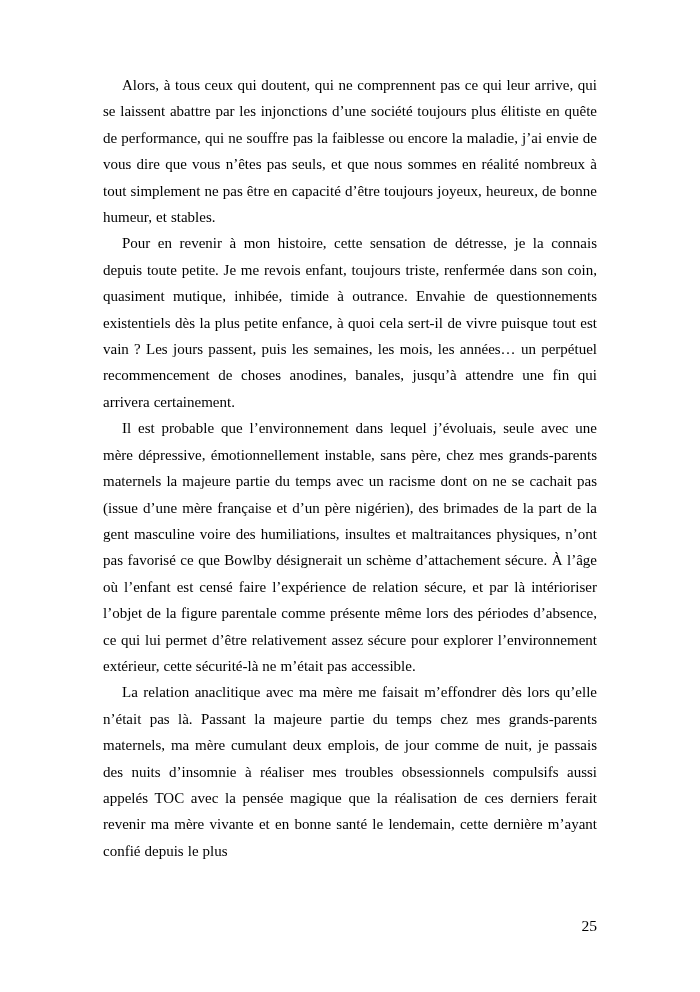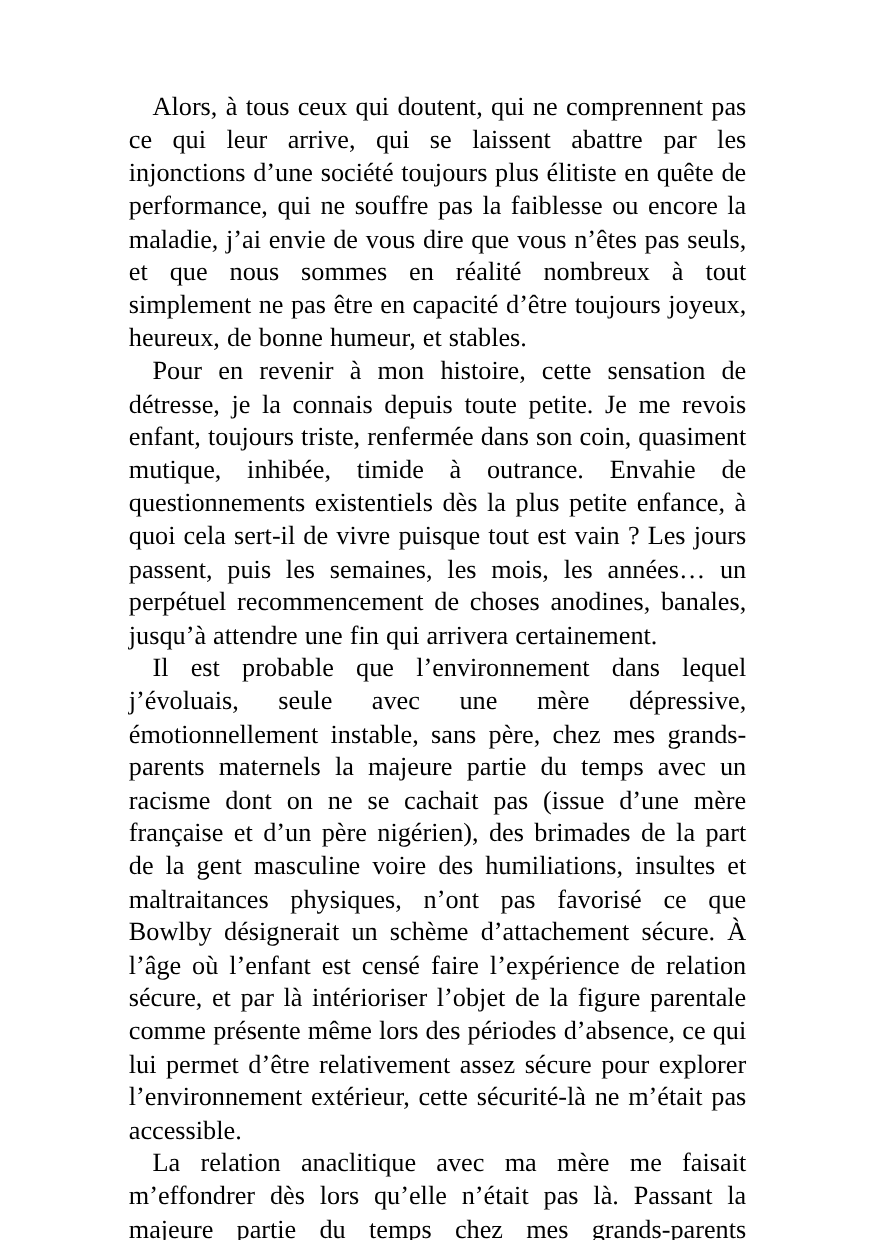--- a/index.html
+++ b/index.html
@@ -23,21 +23,21 @@
   .text-block {
     position: absolute;
     left: 103px;
     top: 72px;
     width: 494px;
   }
   .para {
     margin: 0;
     text-align: justify;
     text-justify: inter-word;
-    font-size: 21px;
+    font-size: 15px;
     line-height: 26.4px;
     text-indent: 19px;
     hyphens: none;
     -webkit-hyphens: none;
     word-spacing: 0.02em;
   }
   .page-number {
     position: absolute;
     left: 103px;
     width: 494px;
@@ -52,14 +52,15 @@
 
 <div class="page">
 
   <div class="text-block">
     <p class="para">Alors, à tous ceux qui doutent, qui ne comprennent pas ce qui leur arrive, qui se laissent abattre par les injonctions d’une société toujours plus élitiste en quête de performance, qui ne souffre pas la faiblesse ou encore la maladie, j’ai envie de vous dire que vous n’êtes pas seuls, et que nous sommes en réalité nombreux à tout simplement ne pas être en capacité d’être toujours joyeux, heureux, de bonne humeur, et stables.</p>
     <p class="para">Pour en revenir à mon histoire, cette sensation de détresse, je la connais depuis toute petite. Je me revois enfant, toujours triste, renfermée dans son coin, quasiment mutique, inhibée, timide à outrance. Envahie de questionnements existentiels dès la plus petite enfance, à quoi cela sert-il de vivre puisque tout est vain ? Les jours passent, puis les semaines, les mois, les années… un perpétuel recommencement de choses anodines, banales, jusqu’à attendre une fin qui arrivera certainement.</p>
     <p class="para">Il est probable que l’environnement dans lequel j’évoluais, seule avec une mère dépressive, émotionnellement instable, sans père, chez mes grands-parents maternels la majeure partie du temps avec un racisme dont on ne se cachait pas (issue d’une mère française et d’un père nigérien), des brimades de la part de la gent masculine voire des humiliations, insultes et maltraitances physiques, n’ont pas favorisé ce que Bowlby désignerait un schème d’attachement sécure. À l’âge où l’enfant est censé faire l’expérience de relation sécure, et par là intérioriser l’objet de la figure parentale comme présente même lors des périodes d’absence, ce qui lui permet d’être relativement assez sécure pour explorer l’environnement extérieur, cette sécurité-là ne m’était pas accessible.</p>
     <p class="para">La relation anaclitique avec ma mère me faisait m’effondrer dès lors qu’elle n’était pas là. Passant la majeure partie du temps chez mes grands-parents maternels, ma mère cumulant deux emplois, de jour comme de nuit, je passais des nuits d’insomnie à réaliser mes troubles obsessionnels compulsifs aussi appelés TOC avec la pensée magique que la réalisation de ces derniers ferait revenir ma mère vivante et en bonne santé le lendemain, cette dernière m’ayant confié depuis le plus</p>
   </div>
 
+  <div class="page-number">25</div>
 
 </div>
 
 </body></html>

